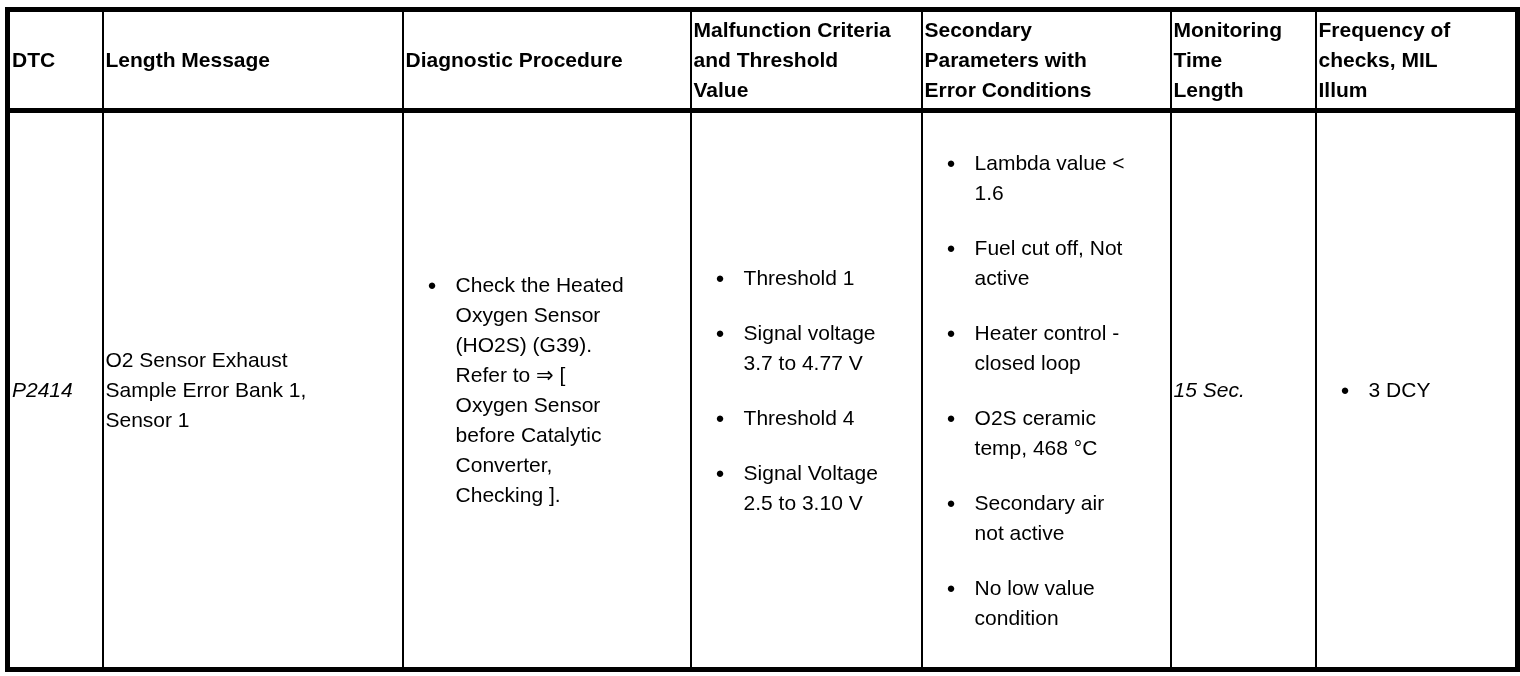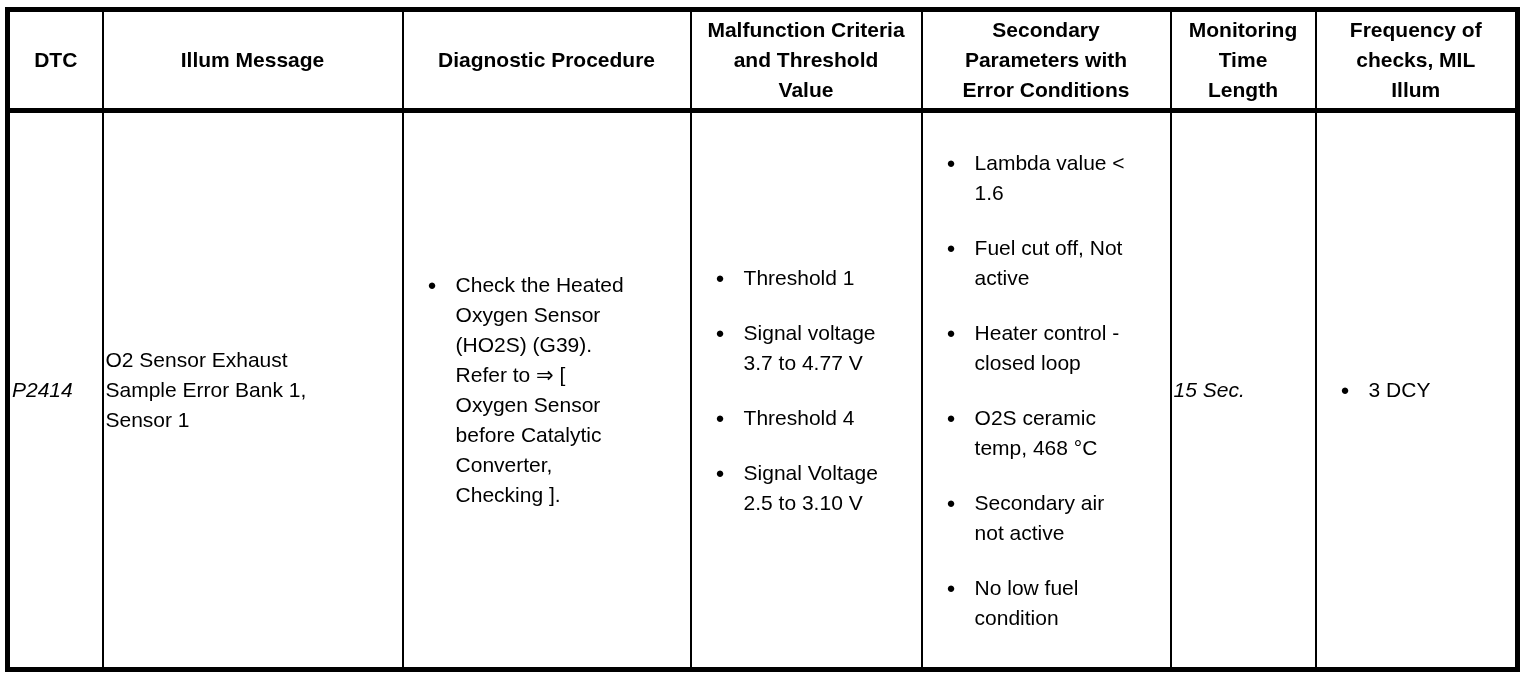--- a/index.html
+++ b/index.html
@@ -27,21 +27,21 @@
     border: 2px solid #000000;
   }
   table.dtc-table {
     border-width: 5px;
   }
   table.dtc-table th {
     border-bottom-width: 5px;
     font-weight: bold;
     font-size: 21px;
     line-height: 30px;
-    text-align: center;
+    text-align: left;
     vertical-align: middle;
     white-space: pre-line;
     height: 92px;
     padding: 2px;
   }
   table.dtc-table td {
     font-size: 21px;
     line-height: 30px;
     vertical-align: middle;
     height: 550px;
@@ -82,21 +82,21 @@
       <col style="width:300px">
       <col style="width:288px">
       <col style="width:231px">
       <col style="width:249px">
       <col style="width:145px">
       <col style="width:202px">
     </colgroup>
     <thead>
       <tr>
         <th>DTC</th>
-        <th>Illum Message</th>
+        <th>Length Message</th>
         <th>Diagnostic Procedure</th>
         <th>Malfunction Criteria
 and Threshold
 Value</th>
         <th>Secondary
 Parameters with
 Error Conditions</th>
         <th>Monitoring
 Time
 Length</th>
@@ -125,21 +125,21 @@
           <ul class="bullets"><li><span class="dot">●</span><span class="li-text">Threshold 1</span></li><li><span class="dot">●</span><span class="li-text">Signal voltage
 3.7 to 4.77 V</span></li><li><span class="dot">●</span><span class="li-text">Threshold 4</span></li><li><span class="dot">●</span><span class="li-text">Signal Voltage
 2.5 to 3.10 V</span></li></ul>
         </td>
         <td>
           <ul class="bullets"><li><span class="dot">●</span><span class="li-text">Lambda value &lt;
 1.6</span></li><li><span class="dot">●</span><span class="li-text">Fuel cut off, Not
 active</span></li><li><span class="dot">●</span><span class="li-text">Heater control -
 closed loop</span></li><li><span class="dot">●</span><span class="li-text">O2S ceramic
 temp, 468 °C</span></li><li><span class="dot">●</span><span class="li-text">Secondary air
-not active</span></li><li><span class="dot">●</span><span class="li-text">No low fuel
+not active</span></li><li><span class="dot">●</span><span class="li-text">No low value
 condition</span></li></ul>
         </td>
         <td class="cell-monitoring">15 Sec.</td>
         <td>
           <ul class="bullets"><li><span class="dot">●</span><span class="li-text">3 DCY</span></li></ul>
         </td>
       </tr>
     </tbody>
   </table>
 </div>

